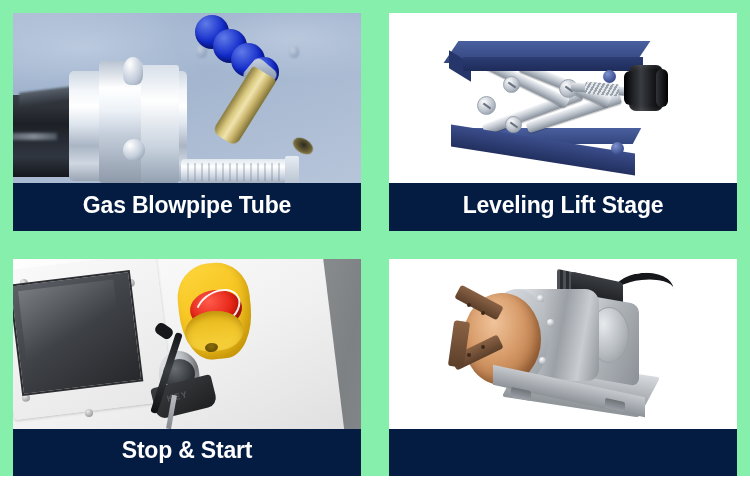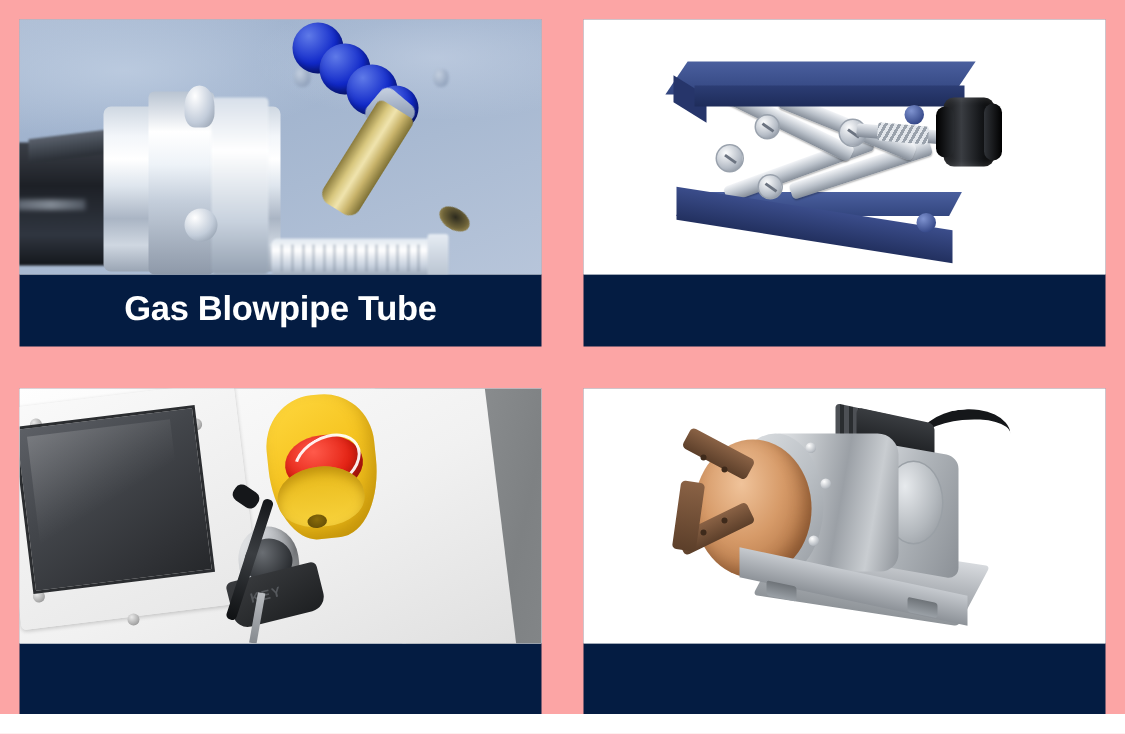--- a/index.html
+++ b/index.html
@@ -16,21 +16,21 @@
     height: 489px;
     background: #ffffff;
     overflow: hidden;
   }
   .feature-grid {
     position: absolute;
     left: 0;
     top: 0;
     width: 750px;
     height: 476px;
-    background: #fca5a5;
+    background: #86efac;
     display: grid;
     grid-template-columns: 1fr 1fr;
     grid-template-rows: 1fr 1fr;
     column-gap: 14px;
     row-gap: 12px;
     padding: 13px 13px 0 13px;
     box-sizing: border-box;
     gap: 28px;
   }
   .feature-card {
@@ -677,20 +677,21 @@
           <div class="lf-topplate-edge"></div>
           <div class="lf-topplate-face"></div>
           <div class="lf-bluebolt b1"></div>
           <div class="lf-shaft"></div>
           <div class="lf-shaft-thread"></div>
           <div class="lf-knob"></div>
           <div class="lf-botplate-face"></div>
           <div class="lf-bluebolt b2"></div>
         </div>
       </div>
+      <div class="card-caption">Leveling Lift Stage</div>
     </div>
 
     <div class="feature-card">
       <div class="card-image">
         <div class="art-panel">
           <div class="cp-grey"></div>
           <div class="cp-grey-edge"></div>
           <div class="cp-white"></div>
           <div class="cp-bezel">
             <div class="cp-screw c1"></div>
@@ -706,20 +707,21 @@
           <div class="cp-estop-notch"></div>
           <div class="cp-estop-hole"></div>
           <div class="cp-key-barrel"></div>
           <div class="cp-key-dark"></div>
           <div class="cp-key-plate"></div>
           <div class="cp-key-shaft"></div>
           <div class="cp-key-bow"></div>
           <div class="cp-key-blade"></div>
         </div>
       </div>
+      <div class="card-caption">Stop &amp; Start</div>
     </div>
 
     <div class="feature-card">
       <div class="card-image">
         <div class="art-rotary">
           <div class="ra-cable"></div>
           <div class="ra-motor-ribs"></div>
           <div class="ra-motor"></div>
           <div class="ra-base"></div>
           <div class="ra-housing"></div>

